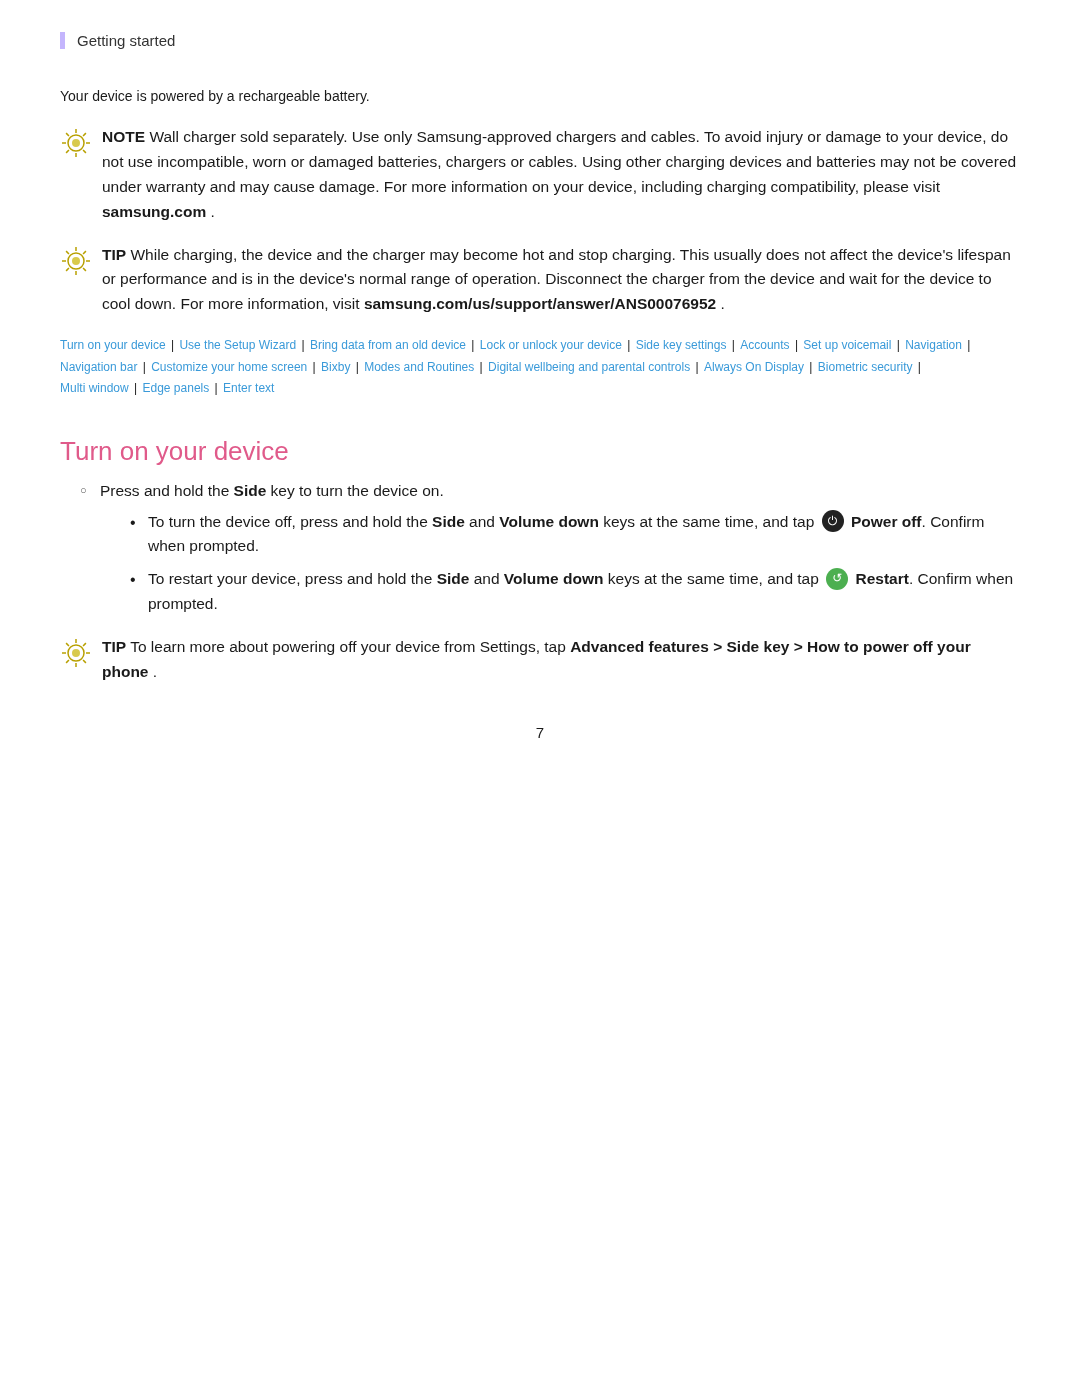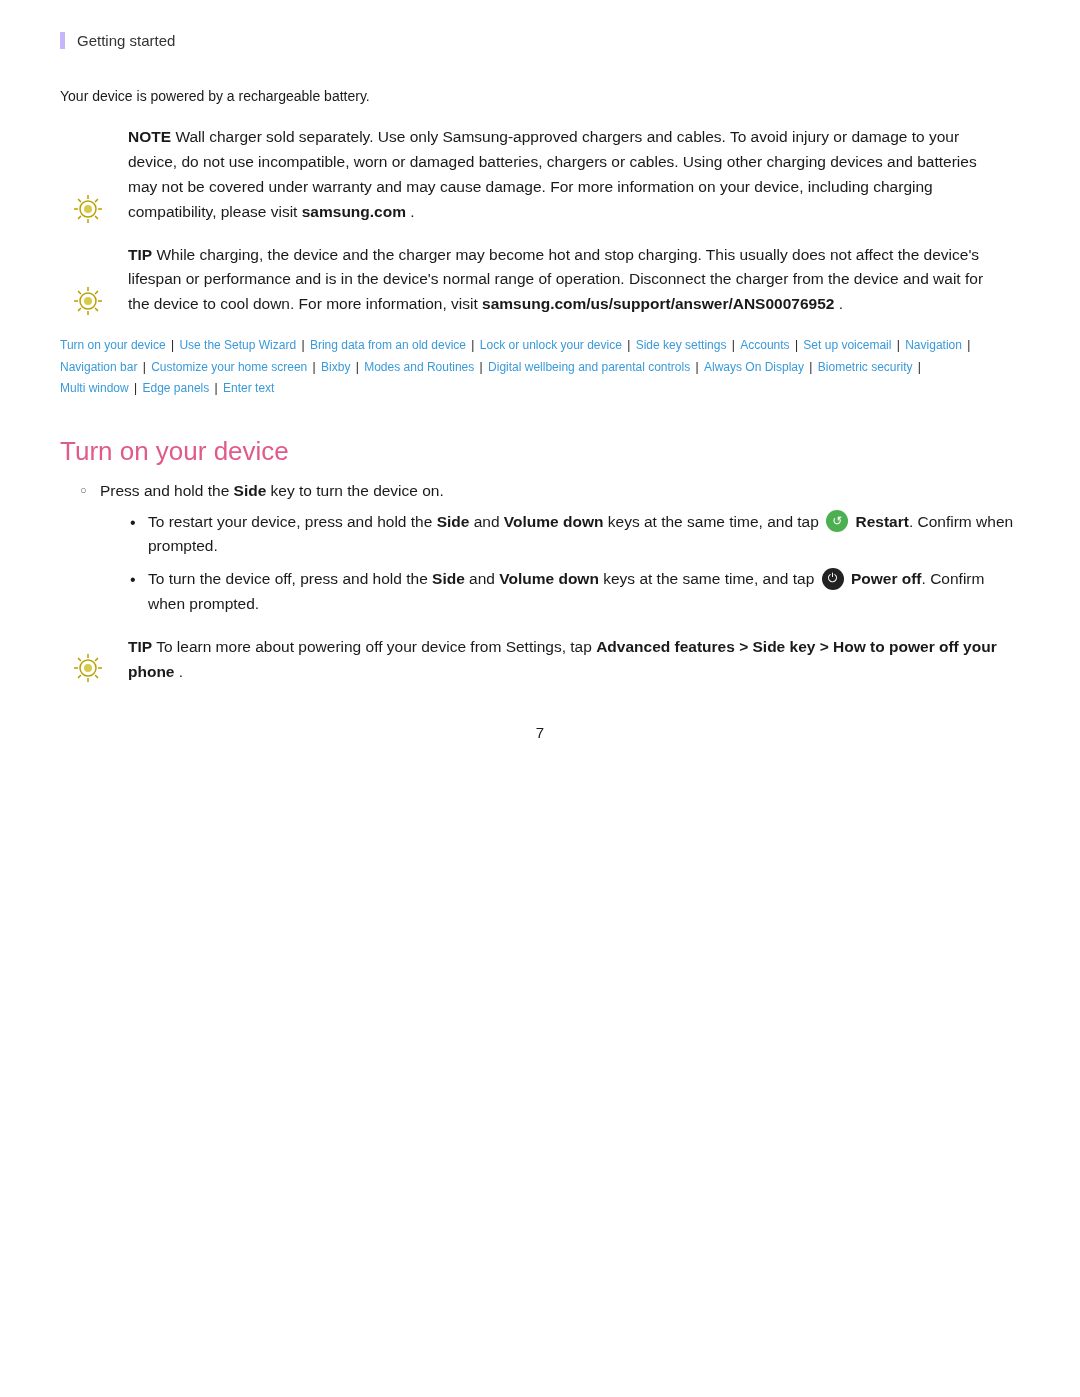--- a/index.html
+++ b/index.html
@@ -29,23 +29,23 @@
     }
     .body-text {
       font-family: Arial, sans-serif;
       font-size: 14px;
       line-height: 1.6;
       color: #1a1a1a;
       margin-bottom: 14px;
     }
     .note-block {
       display: flex;
-      align-items: flex-end;
-      margin: 18px 12px;
-      gap: 24px;
+      align-items: flex-start;
+      margin: 18px 0;
+      gap: 10px;
     }
     .tip-icon {
       flex-shrink: 0;
       width: 32px;
       height: 32px;
       margin-top: 2px;
     }
     .note-text {
       font-family: Arial, sans-serif;
       font-size: 15.5px;
@@ -226,24 +226,24 @@
 
 <div>
   <h2 class="subsection-title-pink">Turn on your device</h2>
 
 
   <ul class="bullet-list">
     <li>
       <span>Press and hold the </span><strong>Side</strong><span> key to turn the device on.</span>
       <ul class="sub-bullet-list">
         <li>
-          <span>To restart your device, press and hold the </span><strong>Side</strong><span> and </span><strong>Volume down</strong><span> keys at the same time, and tap </span><span class="inline-icon icon-restart"><span class="icon-inner">↺</span></span> <strong>Restart</strong><span>. Confirm when prompted.</span>
+          <span>To turn the device off, press and hold the </span><strong>Side</strong><span> and </span><strong>Volume down</strong><span> keys at the same time, and tap </span><span class="inline-icon icon-power"><span class="icon-inner">⏻</span></span> <strong>Power off</strong><span>. Confirm when prompted.</span>
         </li>
         <li>
-          <span>To turn the device off, press and hold the </span><strong>Side</strong><span> and </span><strong>Volume down</strong><span> keys at the same time, and tap </span><span class="inline-icon icon-power"><span class="icon-inner">⏻</span></span> <strong>Power off</strong><span>. Confirm when prompted.</span>
+          <span>To restart your device, press and hold the </span><strong>Side</strong><span> and </span><strong>Volume down</strong><span> keys at the same time, and tap </span><span class="inline-icon icon-restart"><span class="icon-inner">↺</span></span> <strong>Restart</strong><span>. Confirm when prompted.</span>
         </li>
       </ul>
     </li>
   </ul>
 
   <div class="note-block">
     <svg class="tip-icon" viewBox="0 0 32 32" fill="none">
       <circle cx="16" cy="16" r="8" stroke="#b8a000" stroke-width="1.5" fill="none"></circle>
       <line x1="16" y1="6" x2="16" y2="2" stroke="#b8a000" stroke-width="1.5"></line>
       <line x1="16" y1="30" x2="16" y2="26" stroke="#b8a000" stroke-width="1.5"></line>

